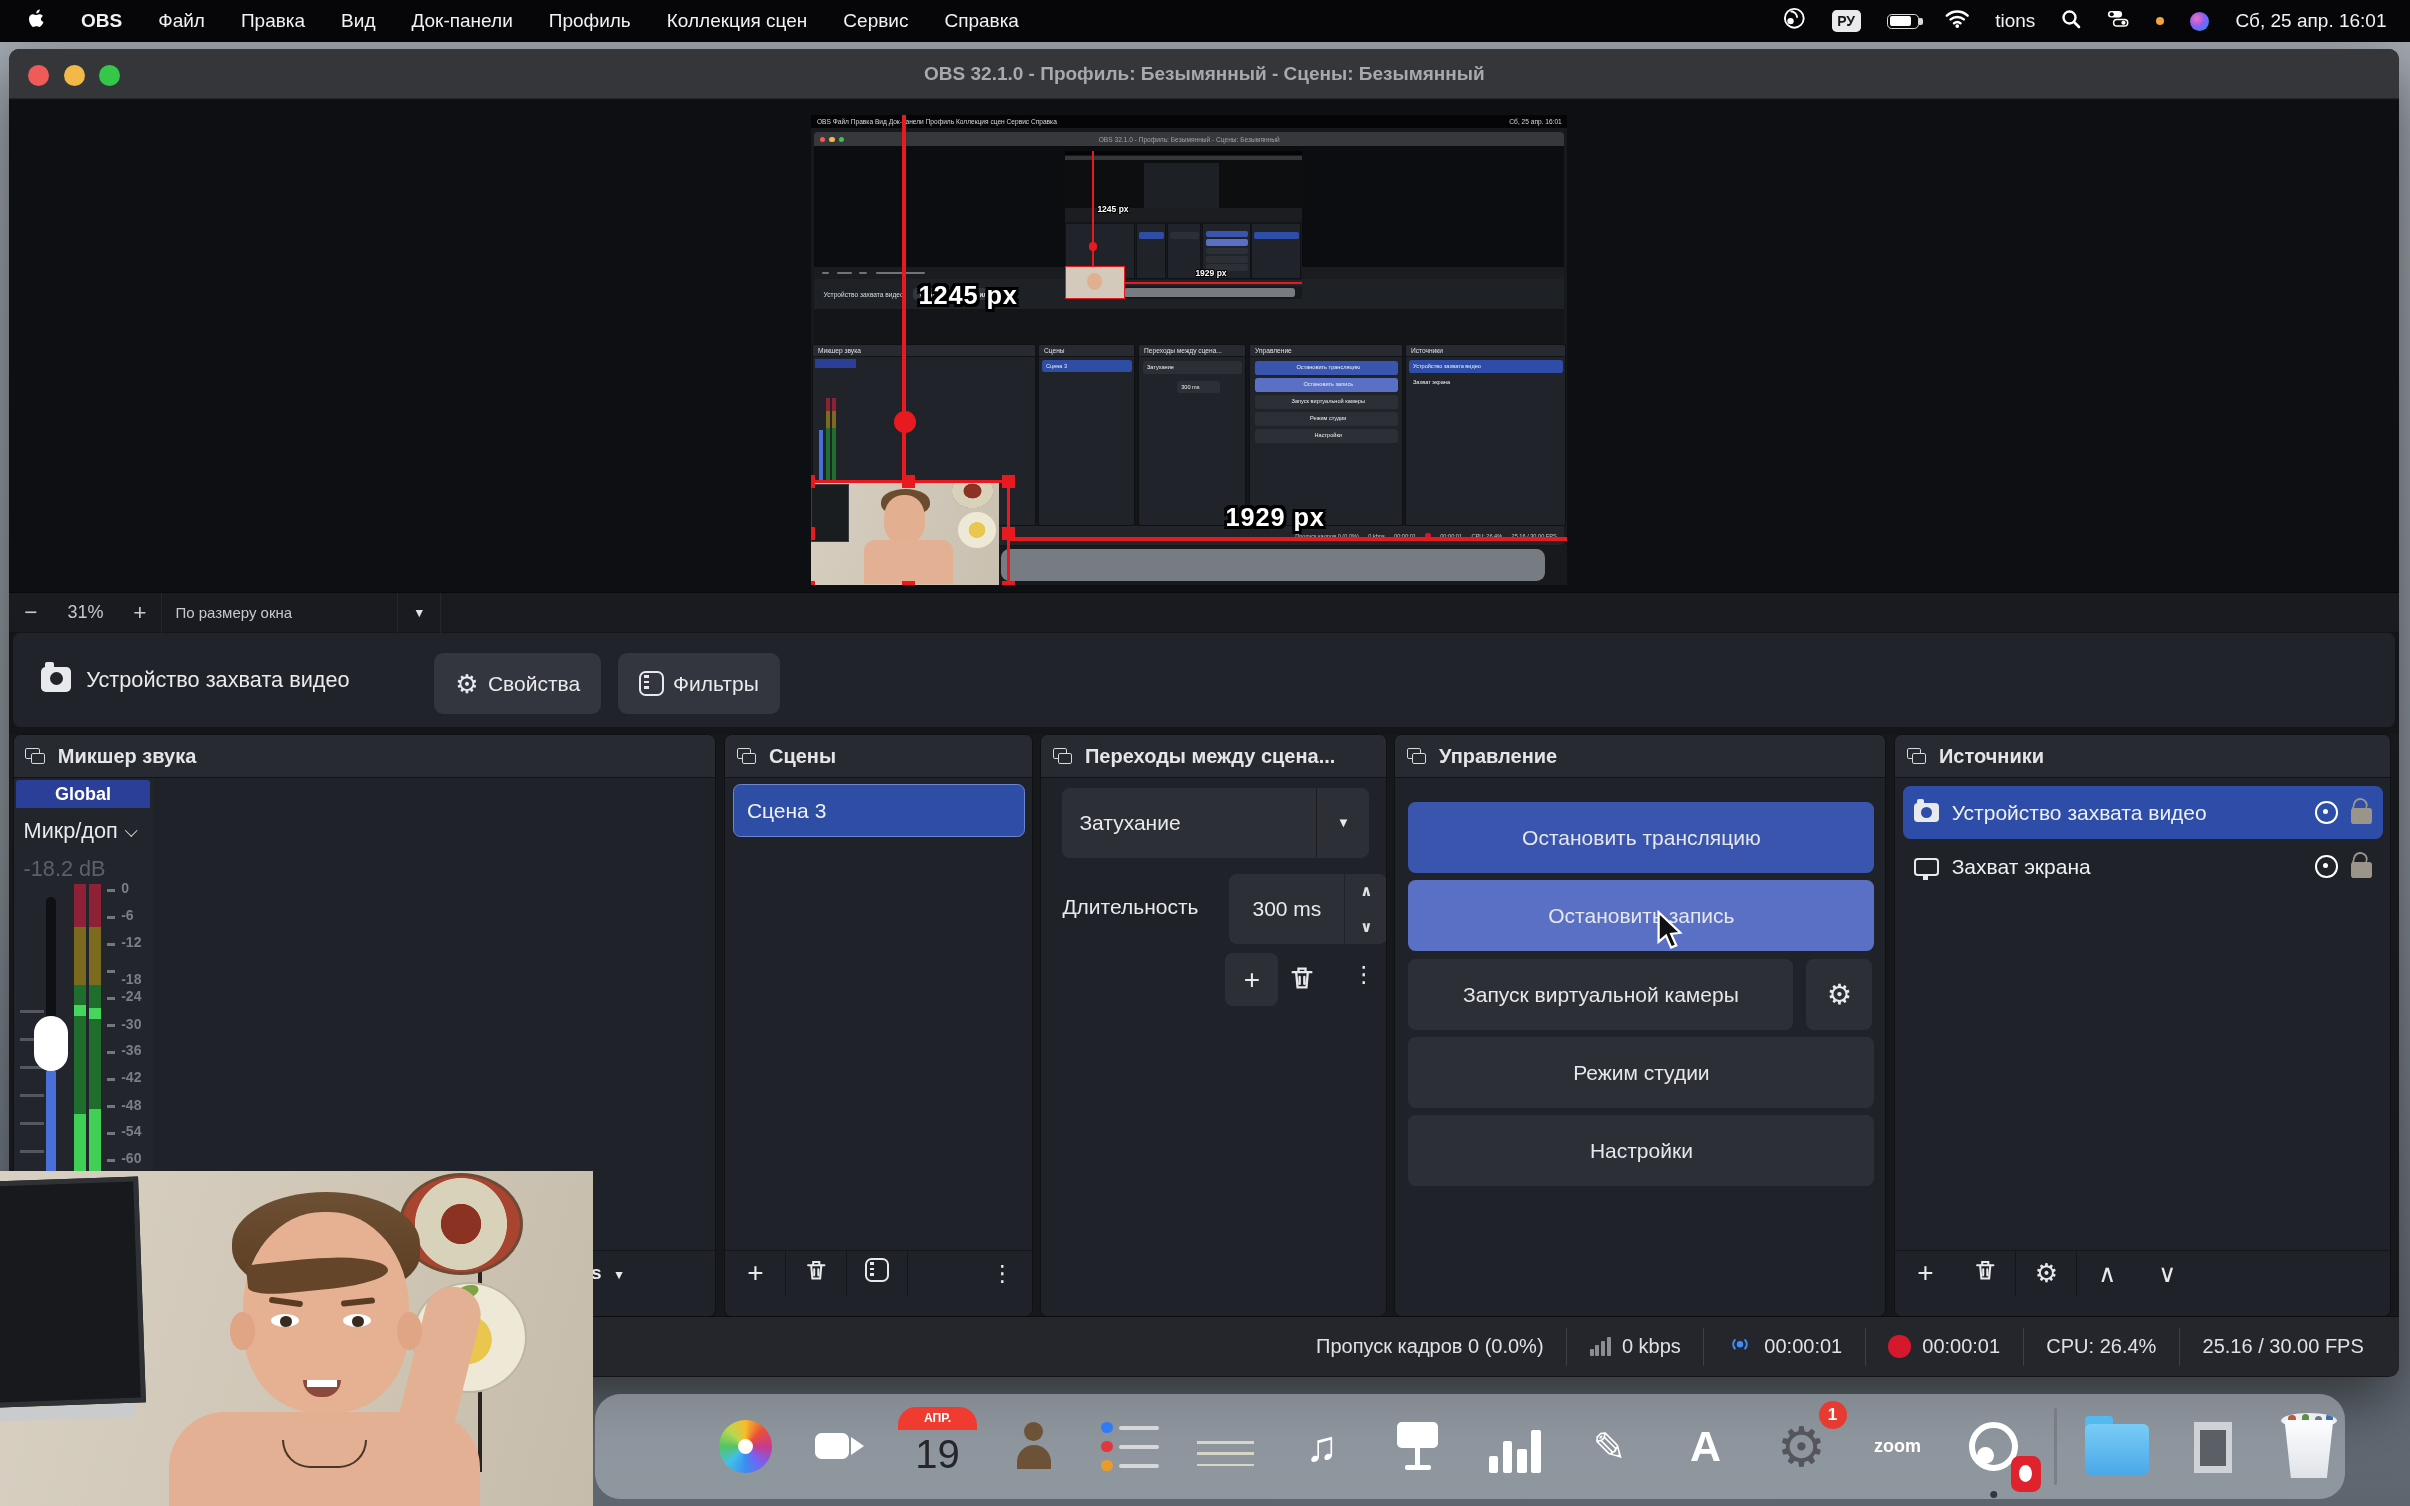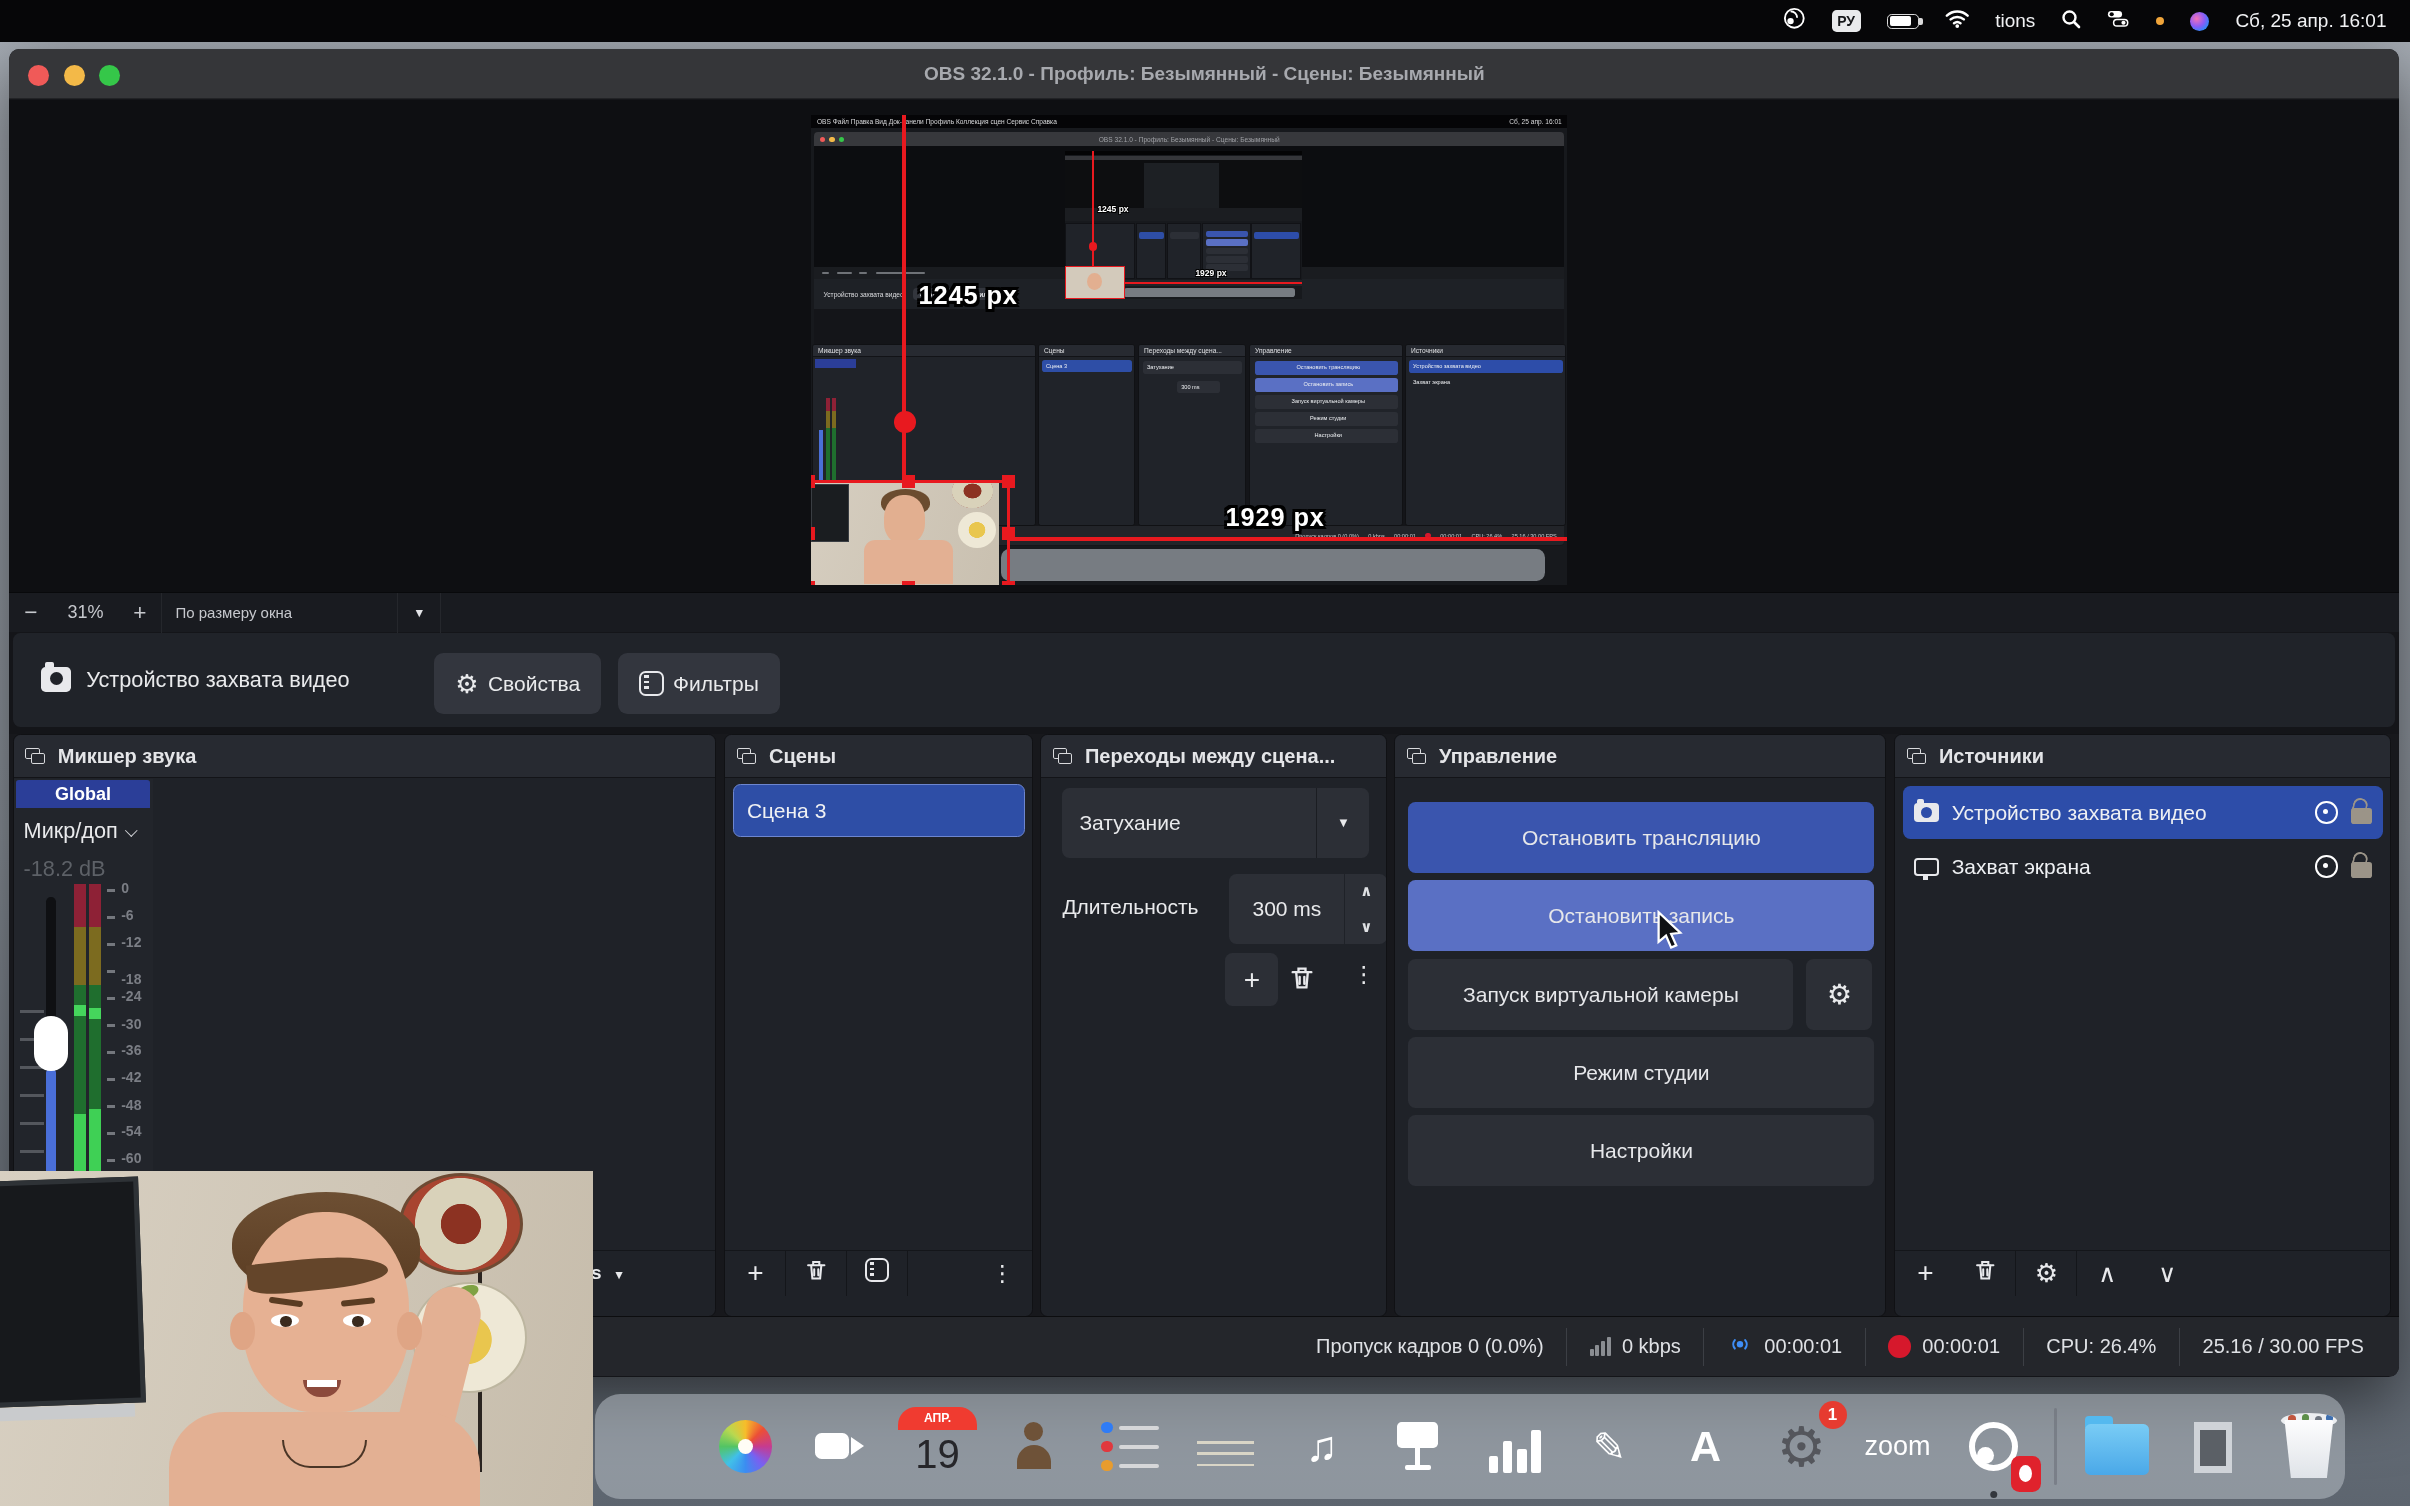--- a/index.html
+++ b/index.html
@@ -276,20 +276,37 @@
   .wc-arm{position:absolute;left:403px;top:113px;width:56px;height:235px;background:#e3b093;border-radius:28px;transform:rotate(14deg);}
   .wc-neck{position:absolute;left:282px;top:269px;width:85px;height:28px;border:2.8px solid #4a3526;border-top:none;border-radius:0 0 38px 38px;background:transparent;}
 
   
   .cursor{position:absolute;left:1655px;top:910px;z-index:70;}
 </style>
 </head>
 <body>
 
 <div class="menubar">
+  <div class="mb-left">
+    <span>
+      <svg width="17" height="20" viewBox="0 0 17 20">
+          <path d="M12.9 10.6c0-2.3 1.9-3.4 2-3.5-1.1-1.6-2.8-1.8-3.4-1.8-1.4-.1-2.8.8-3.5.8-.7 0-1.8-.8-3-.8C3.4 5.3 1 6.6 1 10c0 2 .8 4.1 1.7 5.5.8 1.2 1.6 2.5 2.8 2.4 1.1 0 1.6-.7 3-.7s1.8.7 3 .7c1.2 0 2-1.1 2.7-2.3.9-1.3 1.2-2.6 1.2-2.7 0 0-2.4-.9-2.5-2.3z" fill="#fff"></path>
+          <path d="M10.8 3.3c.6-.8 1-1.8.9-2.9-.9 0-1.9.6-2.5 1.3-.6.7-1 1.8-.9 2.8 1 .1 1.9-.5 2.5-1.2z" fill="#fff"></path>
+        </svg>
+    </span>
+    <span class="mi mb-obs">OBS</span>
+    <span class="mi">Файл</span>
+    <span class="mi">Правка</span>
+    <span class="mi">Вид</span>
+    <span class="mi">Док-панели</span>
+    <span class="mi">Профиль</span>
+    <span class="mi">Коллекция сцен</span>
+    <span class="mi">Сервис</span>
+    <span class="mi">Справка</span>
+  </div>
   <div class="mb-right">
     <span>
       <svg width="22.6" height="22.6" viewBox="0 0 24 24">
           <circle cx="12" cy="12" r="10" stroke="#fff" stroke-width="2" fill="none"></circle>
           <circle cx="8" cy="15" r="3.4" fill="#fff"></circle>
           <path d="M8 4.5a7 7 0 017 7" stroke="#fff" stroke-width="2" fill="none"></path>
         </svg>
     </span>
     <span class="badge-ru">РУ</span>
     <span class="battery"></span>
@@ -758,21 +775,21 @@
       </div>
     </div>
   <div class="dk">
       <div class="dkc bg-set">
     <span class="glyph" style="font-size:55px;color:#54565c">⚙</span>
       </div>
     <b class="set-badge">1</b>
     </div>
   <div class="dk">
       <div class="dkc bg-zoom">
-    <span class="glyph" style="font-size:27px;font-weight:400">zoom</span>
+    <span class="glyph" style="font-size:18px;font-weight:700">zoom</span>
       </div>
     </div>
   <div class="dk">
       <div class="dkc bg-obs">
         <i class="obs-logo"></i>
       </div>
     <b class="obs-badge"></b>
     <i class="rundot"></i>
     </div>
   <i class="dk-sep"></i>

